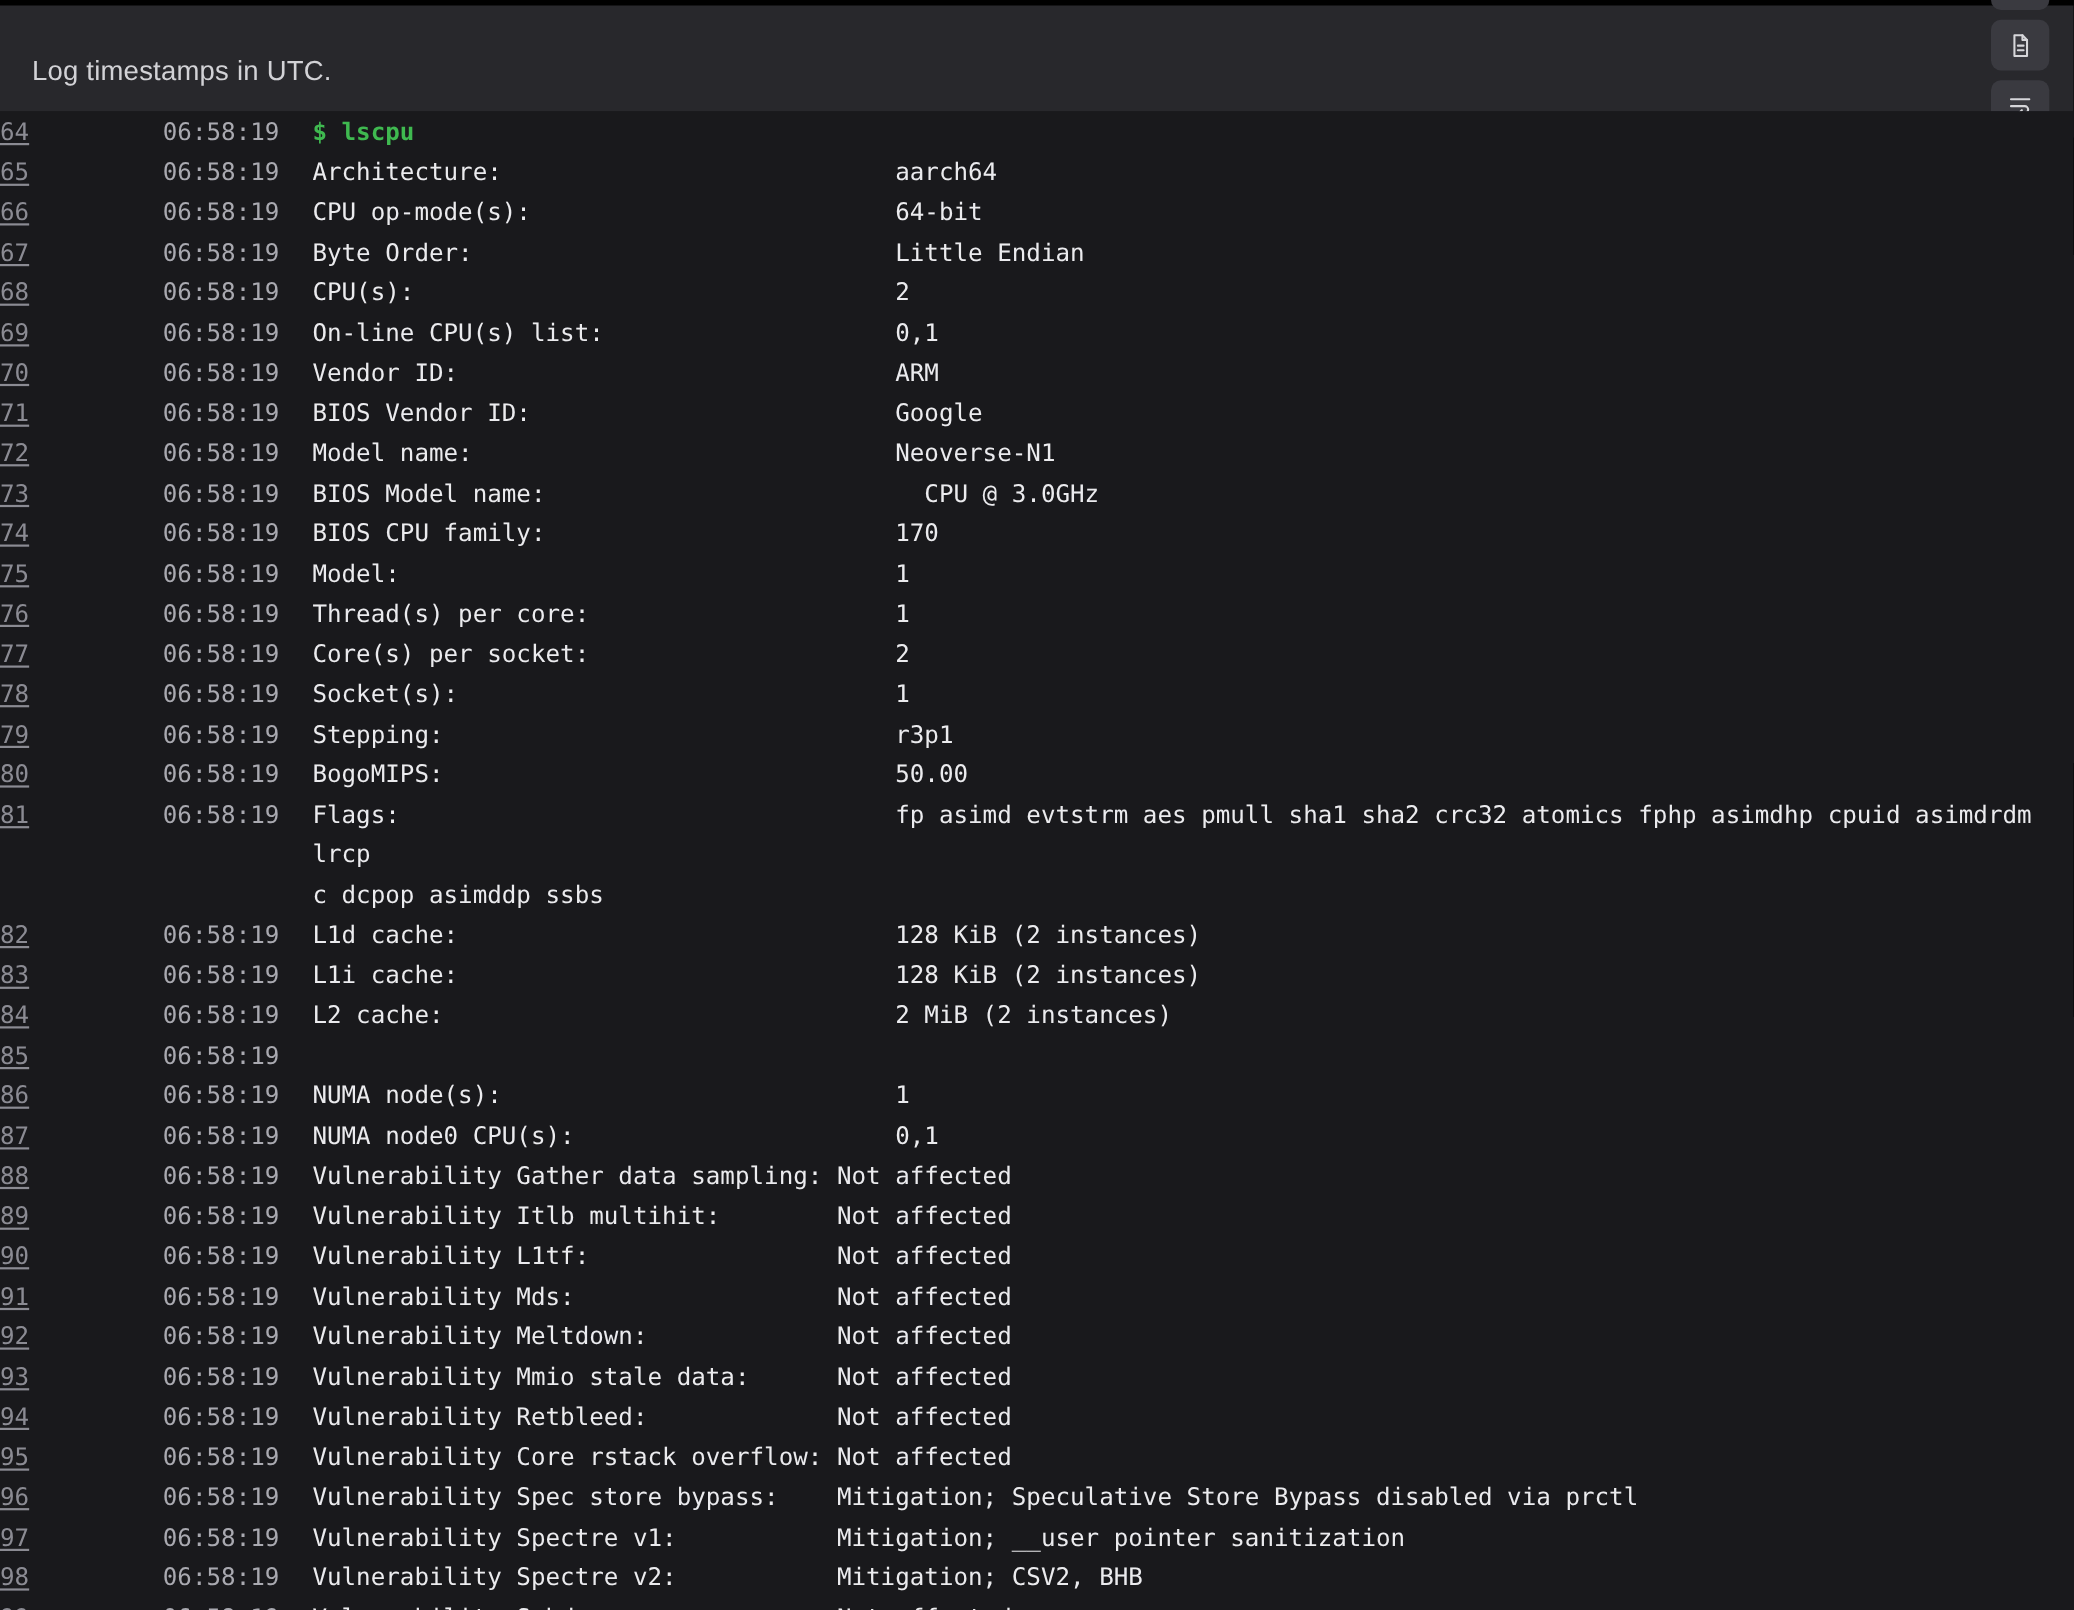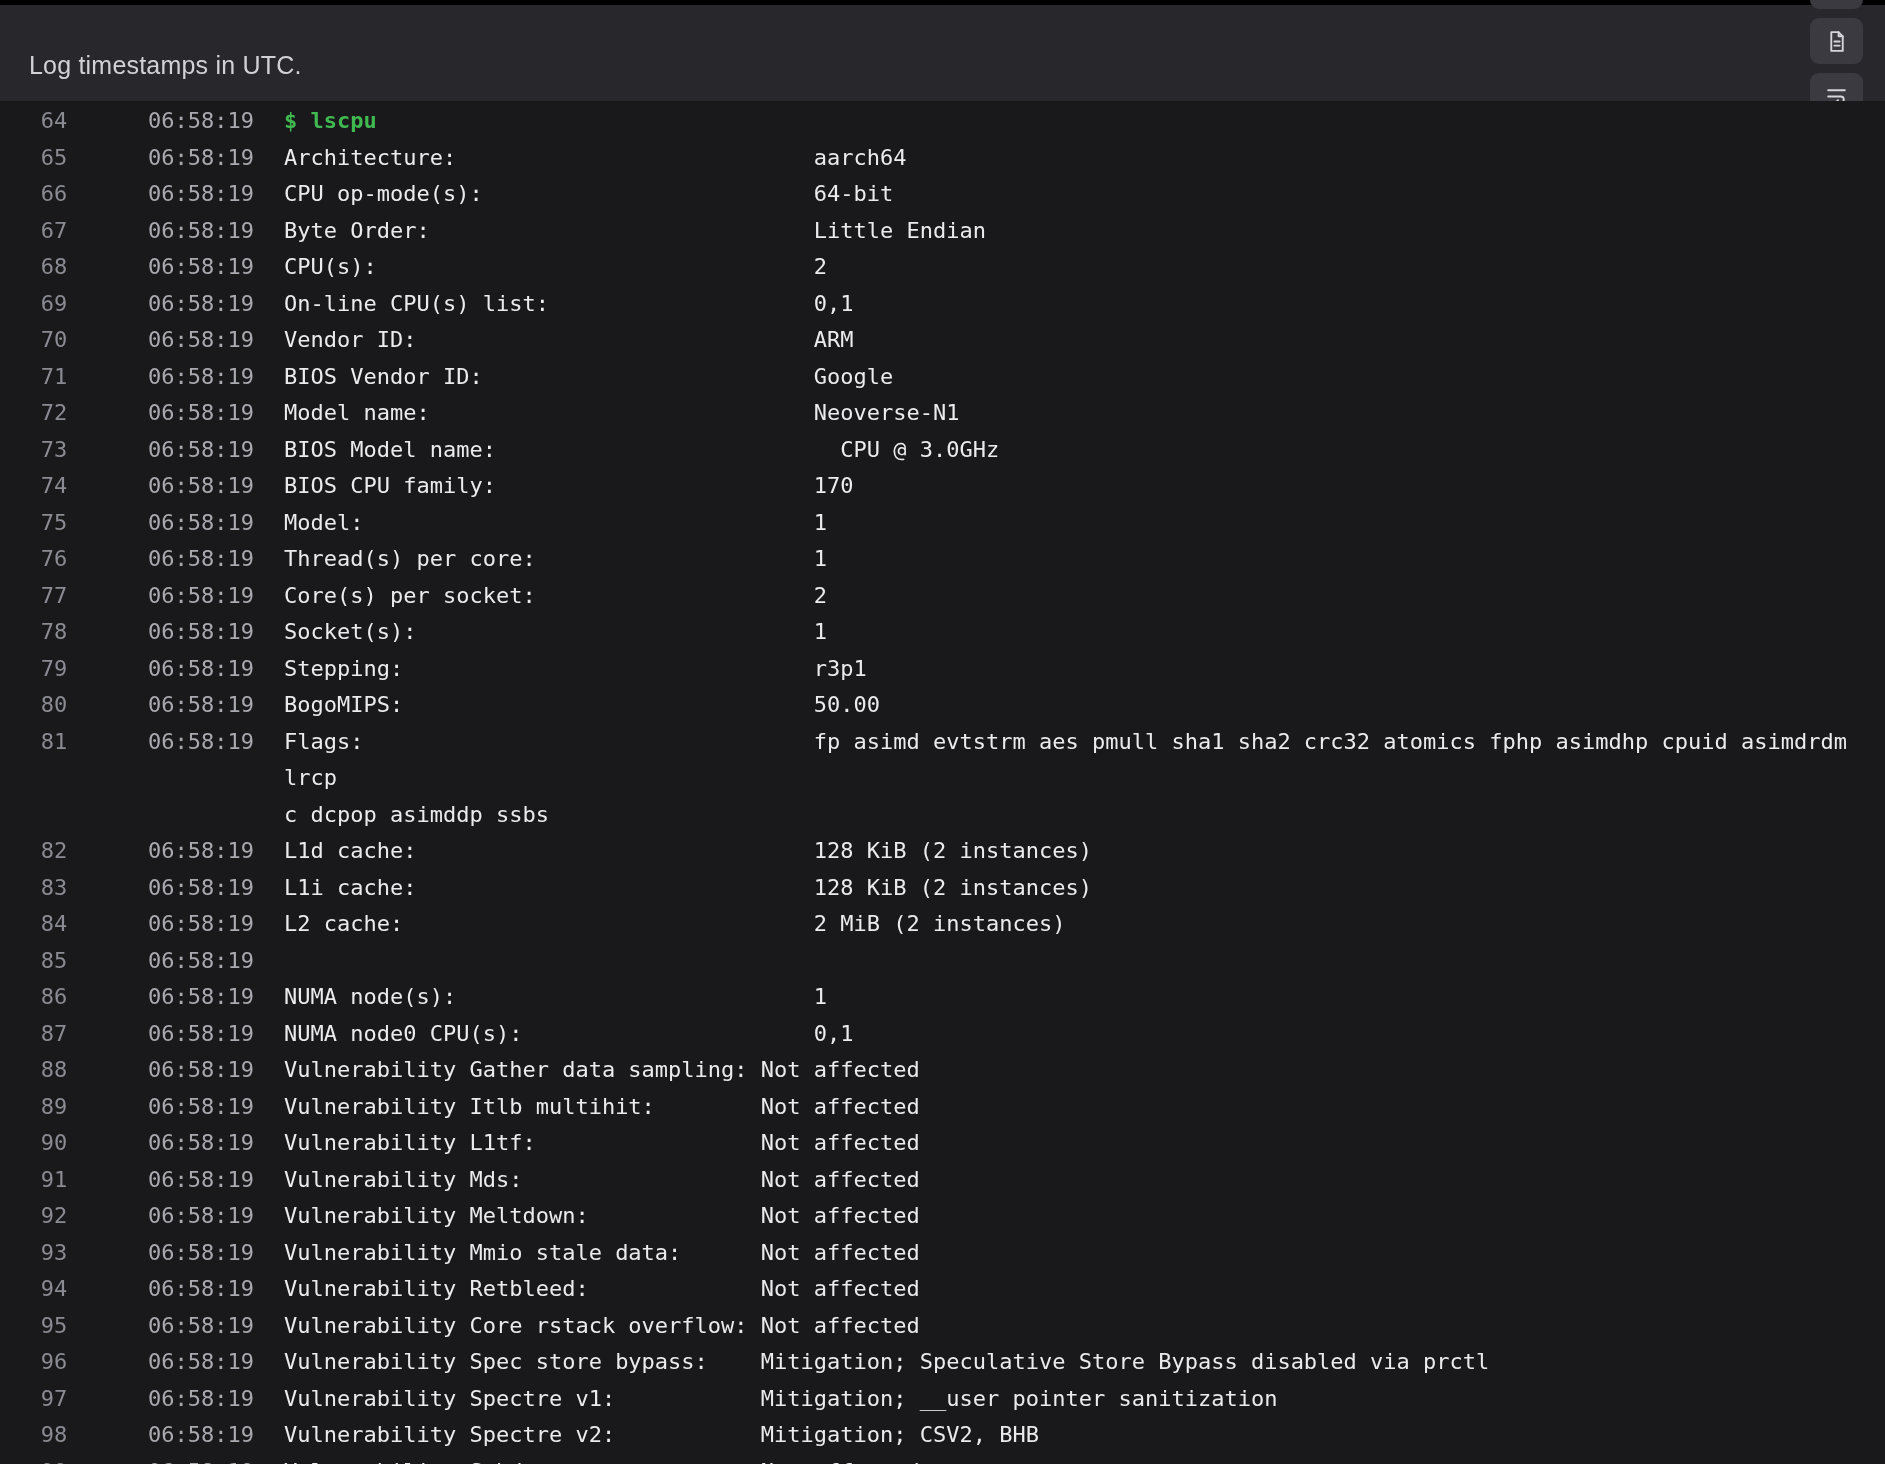--- a/index.html
+++ b/index.html
@@ -46,23 +46,23 @@
   
   .log {
     position:absolute; top:101px; left:0; right:0; bottom:0;
     background:var(--log-bg,#19191c);
     font-family:"DejaVu Sans Mono","Liberation Mono",monospace;
     font-size:22px; line-height:36.5px;
     overflow:hidden; padding-top:2px;
   }
   .row { display:flex; align-items:flex-start; }
   .num {
-    width:108px; min-width:108px; text-align:center;
+    width:108px; min-width:108px; text-align:left;
     color:var(--muted-text,#8b8b93);
-    text-underline-offset:3px;
+    text-decoration:underline; text-underline-offset:3px;
     cursor:pointer;
   }
   .time { width:106px; min-width:106px; margin-left:40px; color:var(--timestamp-text,#a9a9b0); }
   .text {
     flex:1; margin-left:30px; padding-right:18px;
     color:var(--content-text,#ebebee);
     white-space:pre-wrap; word-break:break-all;
   }
   .cmd .text { color:var(--command-green,#3fb950); font-weight:bold; }
 </style>

